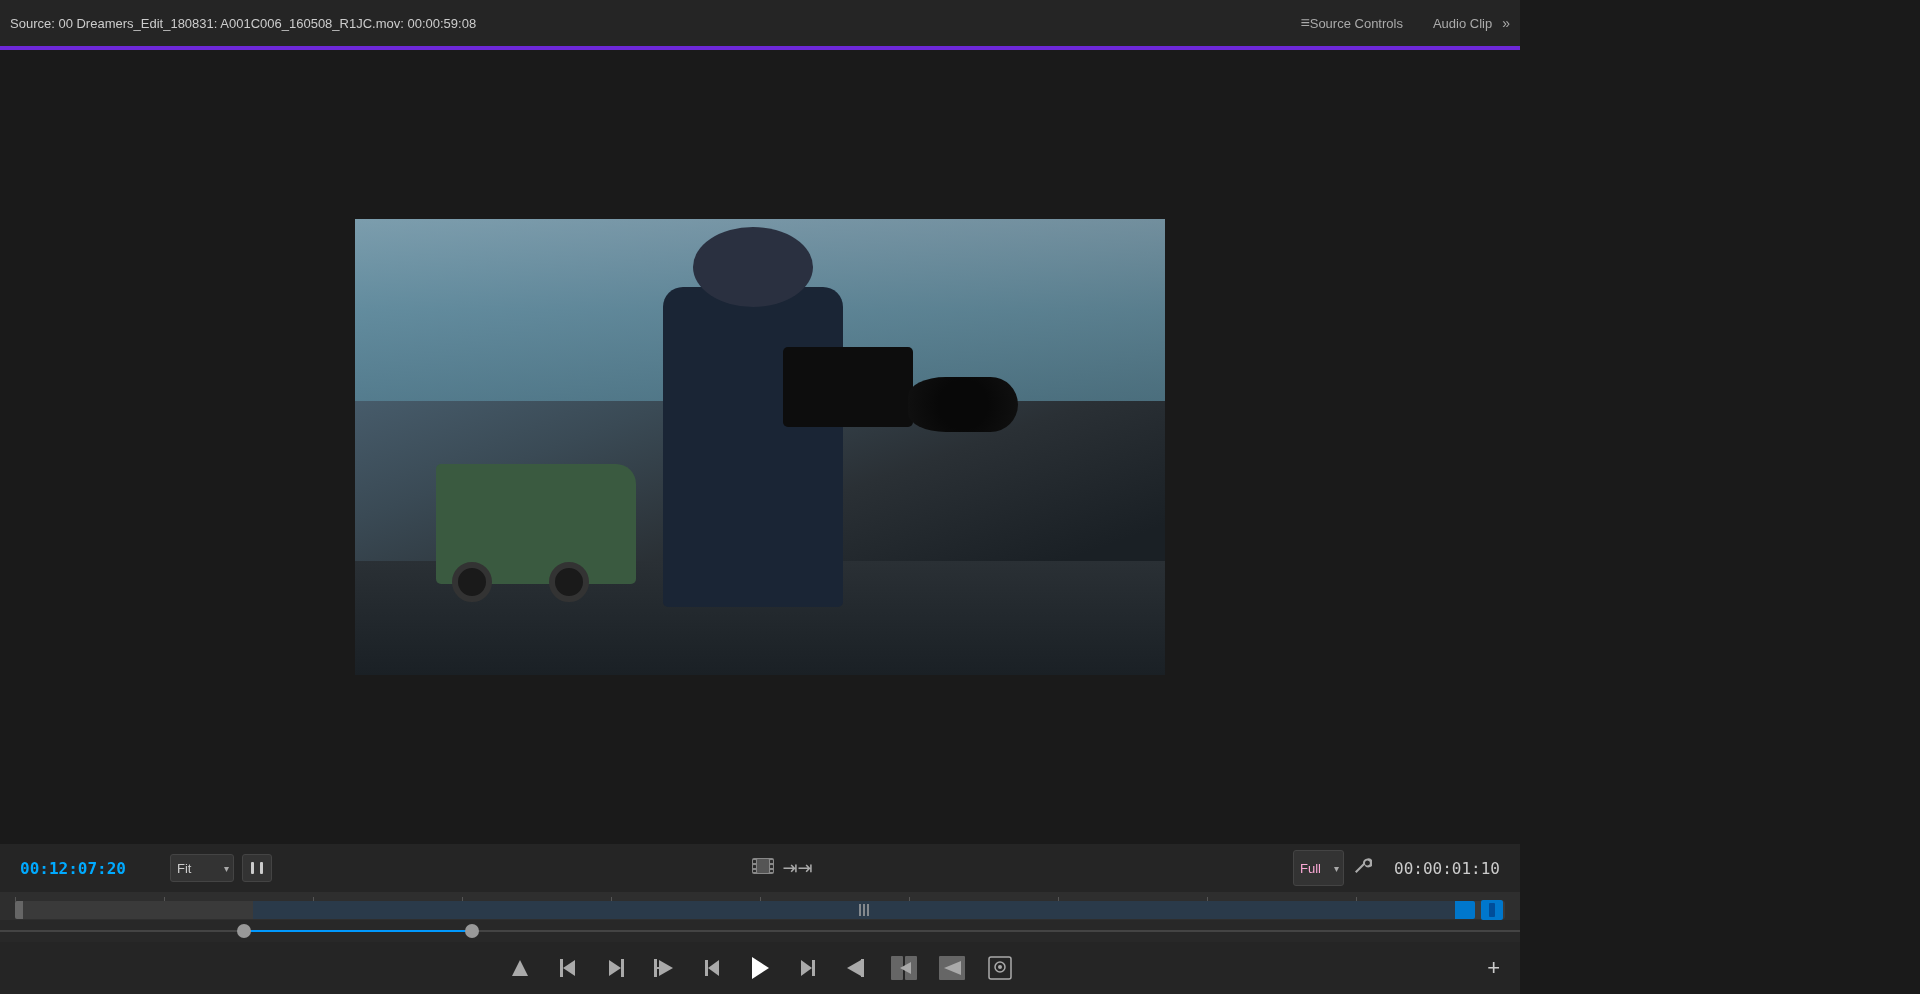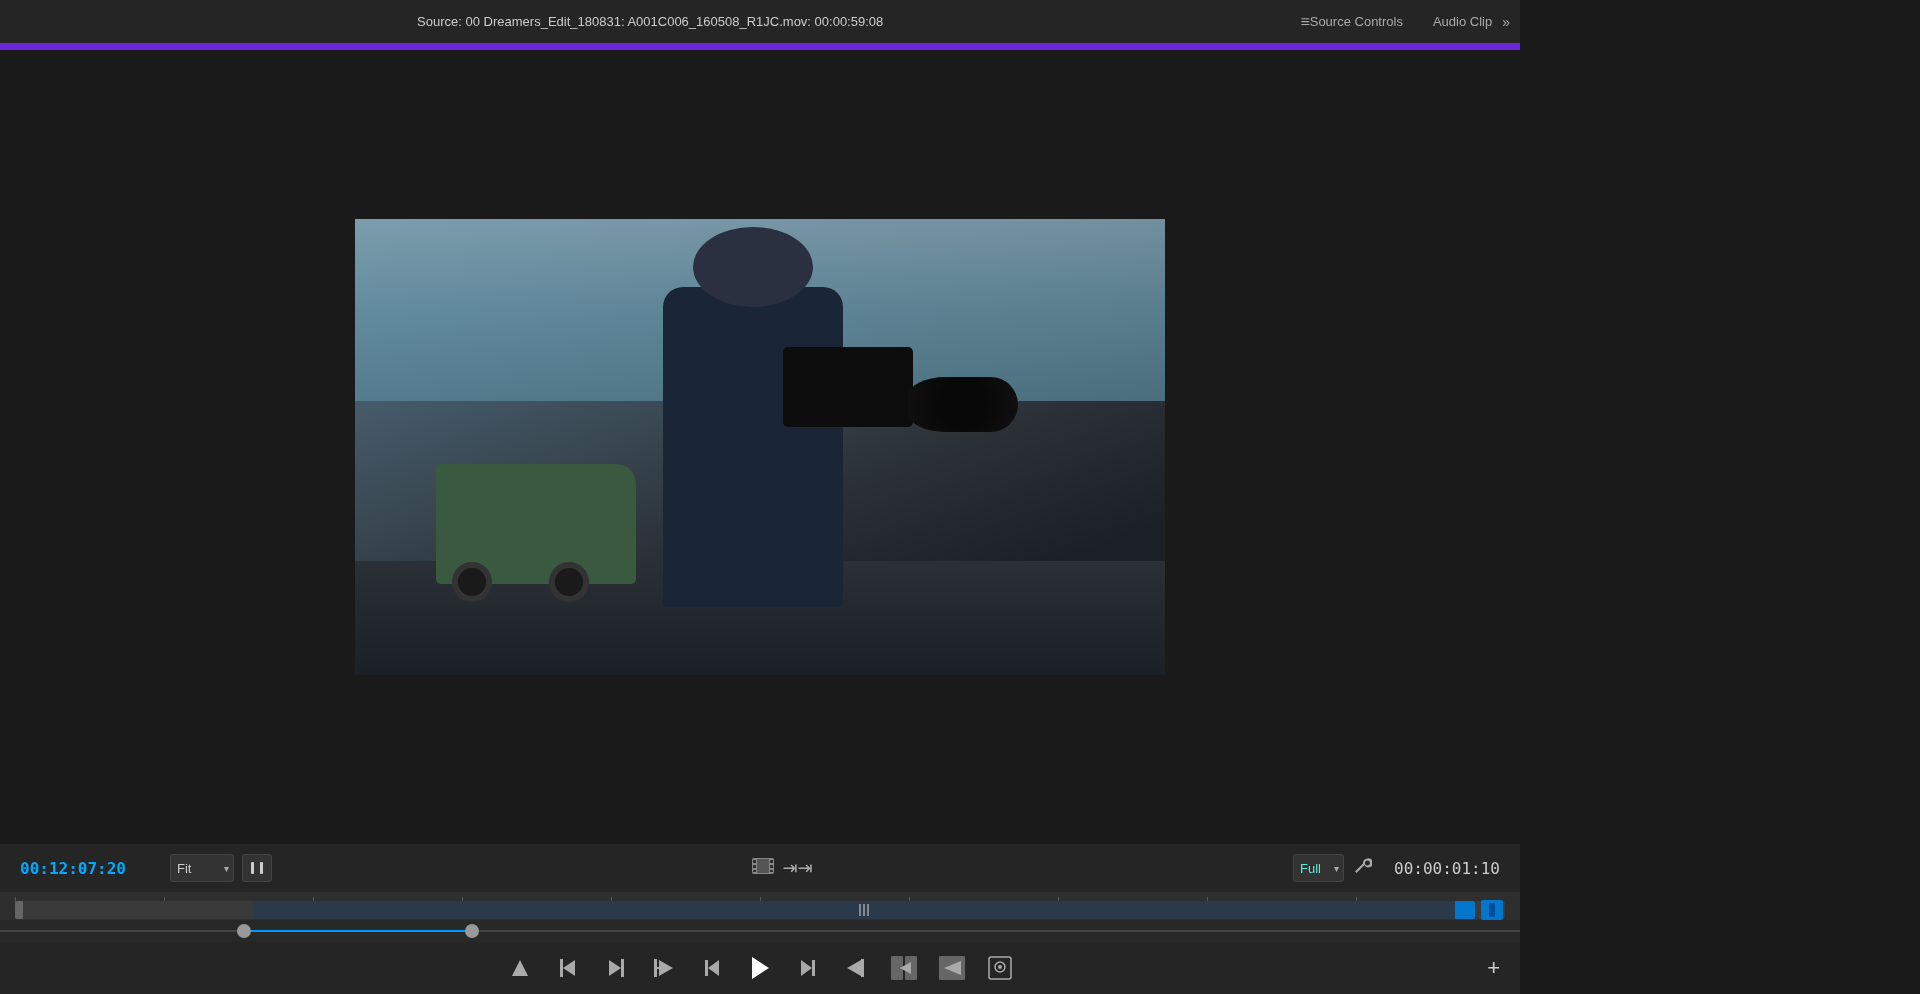--- a/index.html
+++ b/index.html
@@ -14,24 +14,23 @@
       display: flex;
       flex-direction: column;
     }
 
     
     .header-bar {
       display: flex;
       align-items: center;
       background: #252525;
       height: 50px;
-      border-bottom: 7px solid #6d28d9;
+      border-bottom: 4px solid #6d28d9;
       padding: 0 10px;
       flex-shrink: 0;
-      text-align: center;
     }
     .header-source {
       color: #ccc;
       font-size: 13px;
       flex: 1;
     }
     .header-menu-icon {
       color: #aaa;
       margin-left: 10px;
       font-size: 16px;
@@ -222,27 +221,27 @@
       color: #aaa;
       cursor: pointer;
     }
     .right-controls {
       display: flex;
       align-items: center;
       gap: 8px;
     }
     .quality-select {
       background: #333;
-      color: #5eead4;
+      color: #f9a8d4;
       border: 1px solid #444;
       border-radius: 3px;
       padding: 3px 6px;
       font-size: 13px;
       cursor: pointer;
-      height: 28px;
+      height: 36px;
       appearance: none;
       -webkit-appearance: none;
       padding-right: 22px;
     }
     .wrench-icon {
       font-size: 18px;
       color: #aaa;
       cursor: pointer;
     }
     .timecode-right {

